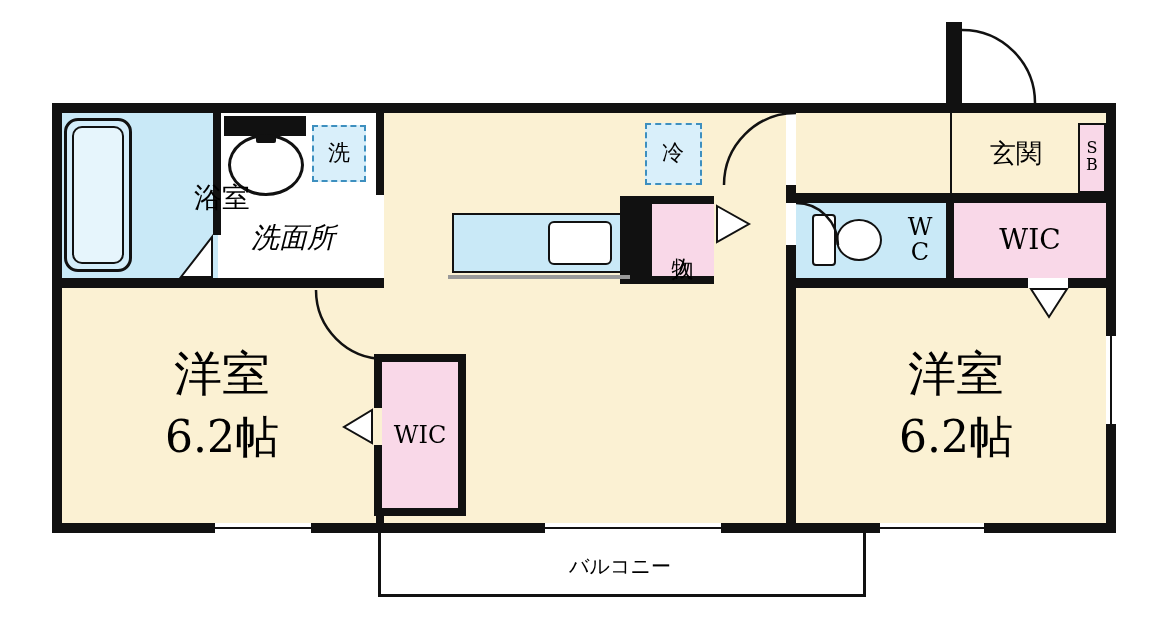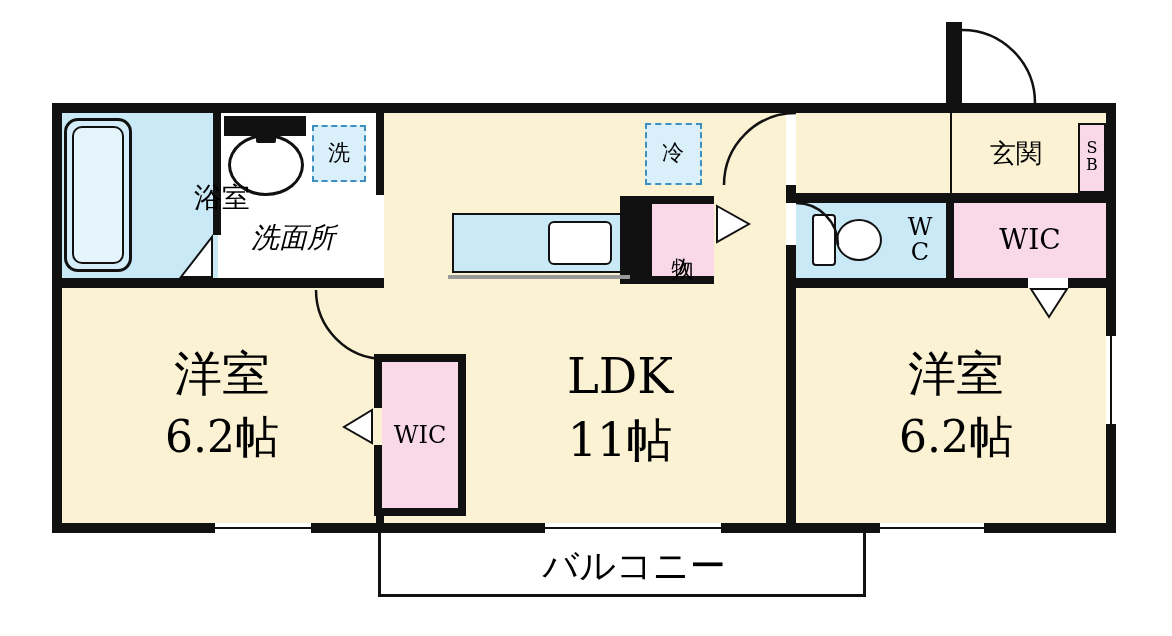--- a/index.html
+++ b/index.html
@@ -104,27 +104,25 @@
   <div class="label" style="left:176px;top:198px;font-size:28px;margin-left:46px;">浴室</div>
   <div class="label" style="left:293px;top:238px;font-size:28px;font-style:italic;">洗面所</div>
   <div class="label" style="left:339px;top:153px;font-size:22px;">洗</div>
   <div class="label" style="left:673px;top:153px;font-size:22px;">冷</div>
   <div class="label vert" style="left:683px;top:240px;font-size:22px;">物入</div>
   <div class="label" style="left:420px;top:436px;font-size:24px;">WIC</div>
 
   <div class="label" style="left:222px;top:373px;font-size:48px;">洋室</div>
   <div class="label" style="left:222px;top:437px;font-size:44px;">6.2帖</div>
 
-  <div class="label" style="left:620px;top:376px;font-size:48px;">LDK</div>
-  <div class="label" style="left:620px;top:440px;font-size:46px;">11帖</div>
 
   <div class="label" style="left:956px;top:373px;font-size:48px;">洋室</div>
   <div class="label" style="left:956px;top:437px;font-size:44px;">6.2帖</div>
 
   <div class="label" style="left:920px;top:240px;font-size:24px;">W
 C</div>
   <div class="label" style="left:1030px;top:240px;font-size:28px;">WIC</div>
   <div class="label" style="left:1016px;top:154px;font-size:26px;">玄関</div>
   <div class="label" style="left:1092px;top:157px;font-size:16px;">S
 B</div>
-  <div class="label" style="left:634px;top:566px;font-size:36px;">バルコニー</div>
+  <div class="label" style="left:620px;top:566px;font-size:20px;">バルコニー</div>
 
 </div>
 
 </body></html>

